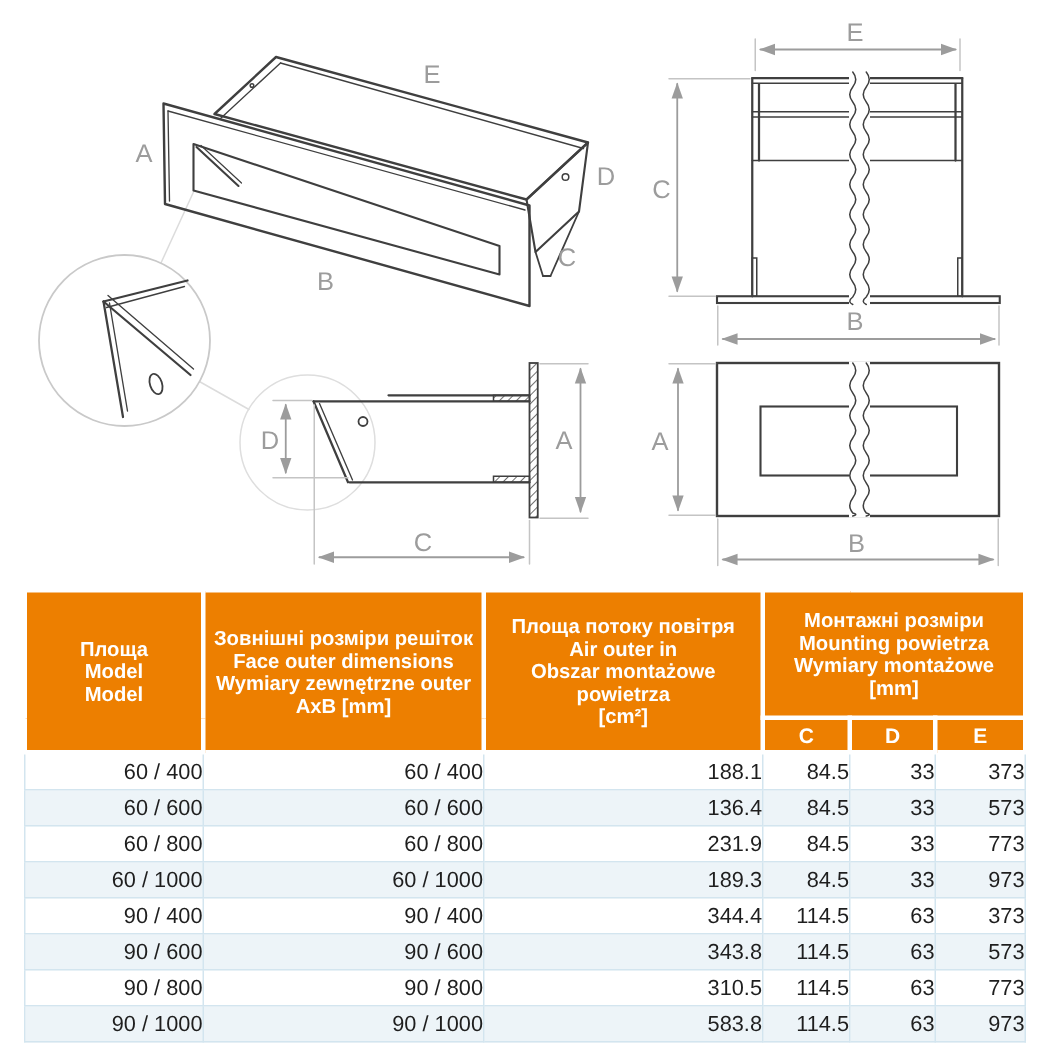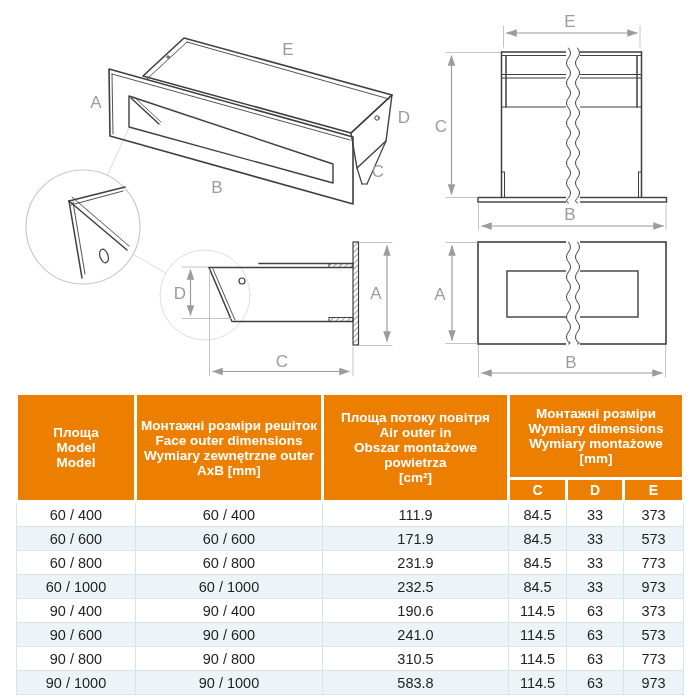--- a/index.html
+++ b/index.html
@@ -20,21 +20,21 @@
   }
   .spec-table th{
     background:#ed7f00;color:#ffffff;border:3px solid #ffffff;
     font-weight:bold;font-size:13.5px;line-height:15px;
     padding:0;text-align:center;vertical-align:middle;
   }
   .spec-table tr.main-row th{height:82px;}
   .spec-table tr.sub-row th{height:20px;font-size:14px;}
   .spec-table td{
     border:1px solid #d3e5ef;height:23px;padding:0;
-    text-align:center;vertical-align:middle;
+    text-align:right;vertical-align:middle;
     font-size:14.5px;color:#1e1e1e;background:#ffffff;
   }
   .spec-table tbody tr:nth-child(even) td{background:#edf4f8;}
   .hdr-line{display:block;}
 </style>
 </head>
 <body>
 
 <div class="drawing-wrap">
 <svg width="700" height="392" viewBox="0 0 700 392">
@@ -206,89 +206,89 @@
       <col style="width:60px">
   </colgroup>
   <thead>
     <tr class="main-row">
       <th rowspan="2">
         <span class="hdr-line">Площа</span>
         <span class="hdr-line">Model</span>
         <span class="hdr-line">Model</span>
       </th>
       <th rowspan="2">
-        <span class="hdr-line">Монтажні розміри решіток</span>
+        <span class="hdr-line">Зовнішні розміри решіток</span>
         <span class="hdr-line">Face outer dimensions</span>
         <span class="hdr-line">Wymiary zewnętrzne outer</span>
         <span class="hdr-line">AxB [mm]</span>
       </th>
       <th rowspan="2">
         <span class="hdr-line">Площа потоку повітря</span>
         <span class="hdr-line">Air outer in</span>
         <span class="hdr-line">Obszar montażowe powietrza</span>
         <span class="hdr-line">[cm²]</span>
       </th>
       <th colspan="3">
         <span class="hdr-line">Монтажні розміри</span>
-        <span class="hdr-line">Wymiary dimensions</span>
+        <span class="hdr-line">Mounting powietrza</span>
         <span class="hdr-line">Wymiary montażowe</span>
         <span class="hdr-line">[mm]</span>
       </th>
     </tr>
     <tr class="sub-row">
       <th>C</th>
       <th>D</th>
       <th>E</th>
     </tr>
   </thead>
   <tbody>
     <tr>
       <td>60 / 400</td>
       <td>60 / 400</td>
-      <td>111.9</td>
+      <td>188.1</td>
       <td>84.5</td>
       <td>33</td>
       <td>373</td>
     </tr>
     <tr>
       <td>60 / 600</td>
       <td>60 / 600</td>
-      <td>171.9</td>
+      <td>136.4</td>
       <td>84.5</td>
       <td>33</td>
       <td>573</td>
     </tr>
     <tr>
       <td>60 / 800</td>
       <td>60 / 800</td>
       <td>231.9</td>
       <td>84.5</td>
       <td>33</td>
       <td>773</td>
     </tr>
     <tr>
       <td>60 / 1000</td>
       <td>60 / 1000</td>
-      <td>232.5</td>
+      <td>189.3</td>
       <td>84.5</td>
       <td>33</td>
       <td>973</td>
     </tr>
     <tr>
       <td>90 / 400</td>
       <td>90 / 400</td>
-      <td>190.6</td>
+      <td>344.4</td>
       <td>114.5</td>
       <td>63</td>
       <td>373</td>
     </tr>
     <tr>
       <td>90 / 600</td>
       <td>90 / 600</td>
-      <td>241.0</td>
+      <td>343.8</td>
       <td>114.5</td>
       <td>63</td>
       <td>573</td>
     </tr>
     <tr>
       <td>90 / 800</td>
       <td>90 / 800</td>
       <td>310.5</td>
       <td>114.5</td>
       <td>63</td>

